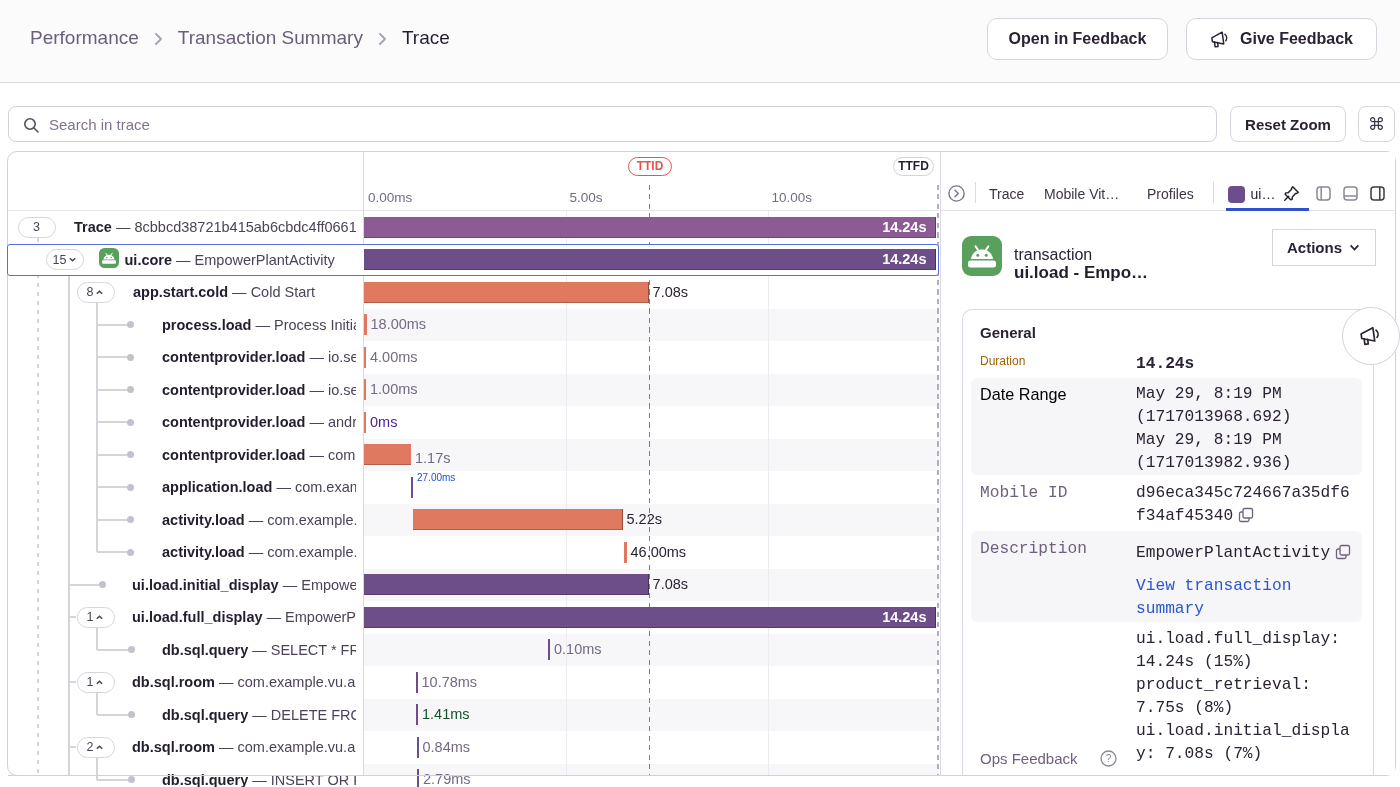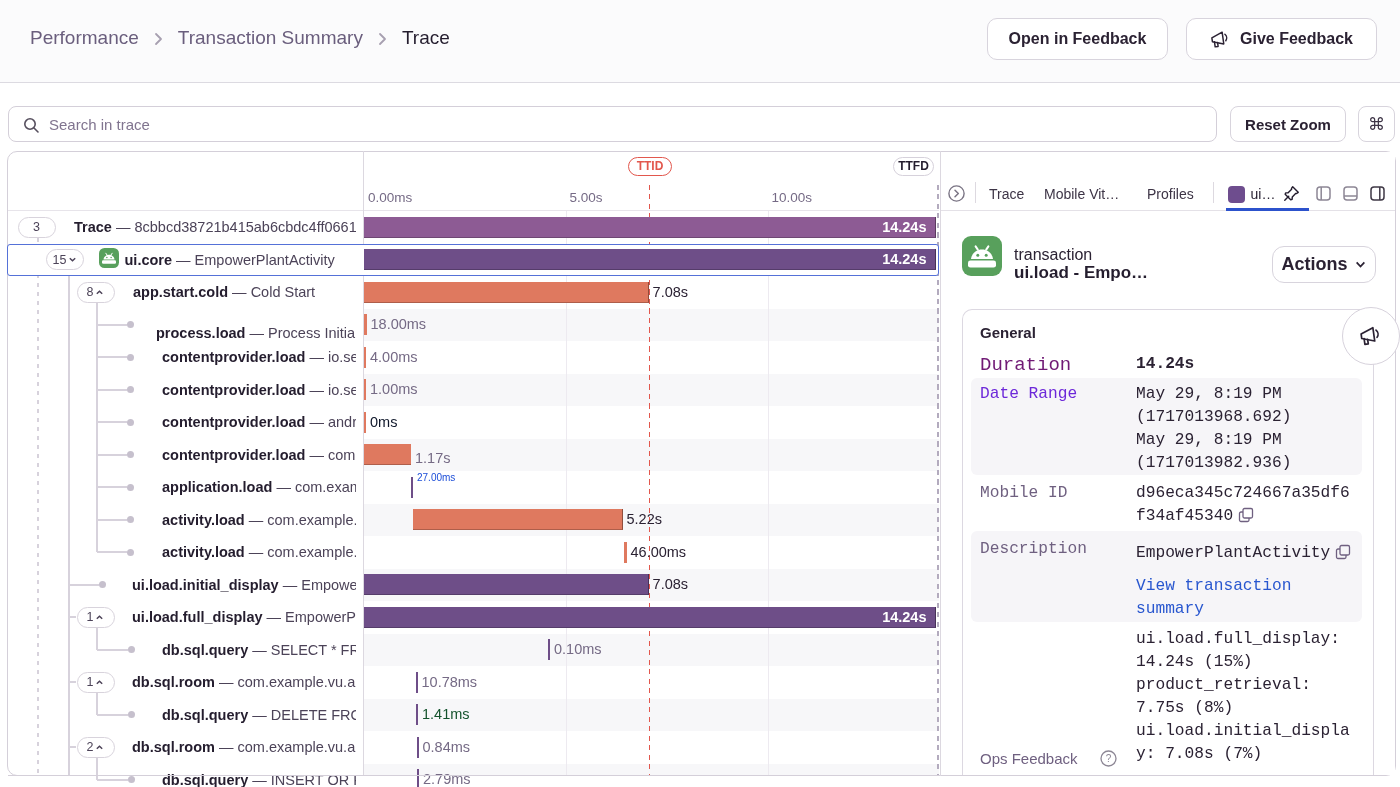--- a/index.html
+++ b/index.html
@@ -125,21 +125,21 @@
       <span style="color:#4c4358">&nbsp;—&nbsp;EmpowerPlantActivity</span>
     </div>
   </div>
 <div class="abs" style="left:8px;top:276.0px;width:348px;height:33px;overflow:hidden;z-index:2">
     <div class="abs" style="left:125px;top:0;height:32.5px;display:flex;align-items:center;white-space:nowrap;font-size:14.5px">
       <b style="color:#241d2e">app.start.cold</b>
       <span style="color:#4c4358">&nbsp;—&nbsp;Cold Start</span>
     </div>
   </div>
 <div class="abs" style="left:8px;top:308.5px;width:348px;height:33px;overflow:hidden;z-index:2">
-    <div class="abs" style="left:148px;top:0;height:32.5px;display:flex;align-items:flex-end;white-space:nowrap;font-size:14.5px">
+    <div class="abs" style="left:154px;top:0;height:32.5px;display:flex;align-items:center;white-space:nowrap;font-size:14.5px">
       <b style="color:#241d2e">process.load</b>
       <span style="color:#4c4358">&nbsp;—&nbsp;Process Initialization</span>
     </div>
   </div>
 <div class="abs" style="left:8px;top:341.0px;width:348px;height:33px;overflow:hidden;z-index:2">
     <div class="abs" style="left:154px;top:0;height:32.5px;display:flex;align-items:center;white-space:nowrap;font-size:14.5px">
       <b style="color:#241d2e">contentprovider.load</b>
       <span style="color:#4c4358">&nbsp;—&nbsp;io.sentry.android.core.SentryInitProvider</span>
     </div>
   </div>
@@ -227,21 +227,21 @@
 <div class="abs" style="left:364px;top:249.0px;width:562.5px;height:21px;line-height:21px;text-align:right;font-size:14.5px;font-weight:bold;color:#fff;z-index:2">14.24s</div>
 <div class="abs" style="left:364px;top:281.5px;width:284.61600000000004px;height:21px;background:#df795f;border-bottom:1px solid rgba(0,0,0,.22);border-right:1.5px solid rgba(0,0,0,.35);z-index:2"></div>
 <div class="abs" style="left:652.616px;top:281.5px;height:21px;line-height:21px;font-size:14.5px;color:#2b2233;z-index:2">7.08s</div>
 <div class="abs" style="left:364px;top:314.0px;width:2.5px;height:21px;background:#df795f;z-index:2"></div>
 <div class="abs" style="left:370.5px;top:314.0px;height:21px;line-height:21px;font-size:14.5px;color:#756a85;z-index:2">18.00ms</div>
 <div class="abs" style="left:364px;top:346.5px;width:2px;height:21px;background:#df795f;z-index:2"></div>
 <div class="abs" style="left:370px;top:346.5px;height:21px;line-height:21px;font-size:14.5px;color:#756a85;z-index:2">4.00ms</div>
 <div class="abs" style="left:364px;top:379.0px;width:2px;height:21px;background:#df795f;z-index:2"></div>
 <div class="abs" style="left:370px;top:379.0px;height:21px;line-height:21px;font-size:14.5px;color:#756a85;z-index:2">1.00ms</div>
 <div class="abs" style="left:364px;top:411.5px;width:2px;height:21px;background:#df795f;z-index:2"></div>
-<div class="abs" style="left:370px;top:411.5px;height:21px;line-height:21px;font-size:14.5px;color:#0f172a;z-index:2">0ms</div>
+<div class="abs" style="left:370px;top:411.5px;height:21px;line-height:21px;font-size:14.5px;color:#4c1d95;z-index:2">0ms</div>
 <div class="abs" style="left:364px;top:444.0px;width:47.034px;height:21px;background:#df795f;border-bottom:1px solid rgba(0,0,0,.22);z-index:2"></div>
 <div class="abs" style="left:415.034px;top:448px;height:21px;line-height:21px;font-size:14.5px;color:#756a85;z-index:2">1.17s</div>
 <div class="abs" style="left:410.5px;top:476.5px;width:2.5px;height:21px;background:#6e4e88;z-index:2"></div>
 <div class="abs" style="left:417.0px;top:467px;height:21px;line-height:21px;font-size:10px;color:#1d4ed8;z-index:2">27.00ms</div>
 <div class="abs" style="left:412.7px;top:509.0px;width:209.844px;height:21px;background:#df795f;border-bottom:1px solid rgba(0,0,0,.22);border-right:1.5px solid rgba(0,0,0,.35);z-index:2"></div>
 <div class="abs" style="left:626.544px;top:509.0px;height:21px;line-height:21px;font-size:14.5px;color:#2b2233;z-index:2">5.22s</div>
 <div class="abs" style="left:624px;top:541.5px;width:2.5px;height:21px;background:#df795f;z-index:2"></div>
 <div class="abs" style="left:630.5px;top:541.5px;height:21px;line-height:21px;font-size:14.5px;color:#2b2233;z-index:2">46.00ms</div>
 <div class="abs" style="left:364px;top:574.0px;width:284.61600000000004px;height:21px;background:#6e4e88;border-bottom:1px solid rgba(0,0,0,.22);border-right:1.5px solid rgba(0,0,0,.35);z-index:2"></div>
 <div class="abs" style="left:652.616px;top:574.0px;height:21px;line-height:21px;font-size:14.5px;color:#2b2233;z-index:2">7.08s</div>
@@ -301,39 +301,39 @@
       <g stroke="#fff" stroke-width="1" stroke-linecap="round">
         <path d="M6.8 5.2 L7.9 6.8 M13.2 5.2 L12.1 6.8"></path>
       </g>
       <g fill="#58a05c">
         <circle cx="7.9" cy="9.6" r=".75"></circle>
         <circle cx="12.1" cy="9.6" r=".75"></circle>
       </g>
     </svg></div>
 <div class="abs" style="left:1014px;top:246px;font-size:16px;color:#2b2233;z-index:5">transaction</div>
 <div class="abs" style="left:1014px;top:263px;font-size:17px;font-weight:bold;color:#241d2e;z-index:5">ui.load - Empo…</div>
-<div class="btn" style="left:1271.5px;top:246px;width:104px;height:37px;font-size:18px;border-radius:12px;gap:7px;z-index:5">Actions<svg width="11" height="11" viewBox="0 0 10 10" fill="none" stroke="#2b2233" stroke-width="1.6">
+<div class="btn" style="left:1271.5px;top:229px;width:104px;height:37px;font-size:15px;border-radius:0;gap:7px;z-index:5">Actions<svg width="11" height="11" viewBox="0 0 10 10" fill="none" stroke="#2b2233" stroke-width="1.6">
       <path d="M1.5 3 L5 6.8 L8.5 3"></path>
     </svg></div>
 <div class="abs" style="left:962px;top:308.5px;width:411.5px;height:466.5px;border:1px solid #dcd8e1;border-bottom:none;border-radius:10px 10px 0 0;background:#fff;z-index:5"></div>
 <div class="abs" style="left:1342px;top:307px;width:58px;height:58px;border-radius:50%;background:#fff;border:1px solid #d7d2dc;display:flex;align-items:center;justify-content:center;z-index:6">
     <svg width="24" height="24" viewBox="0 0 24 24" fill="none" stroke="#2b2233" stroke-width="1.7" stroke-linejoin="round" stroke-linecap="round">
       <g transform="rotate(-8 12 12)">
         <path d="M2.5 8.7 L15 4 L15 17.5 L2.5 13.2 Z"></path>
         <path d="M4.8 13.6 L4.8 19.5 L8.2 19.5 L8.2 14.8"></path>
         <path d="M17.8 6.8 A5.4 5.4 0 0 1 17.8 14.2"></path>
       </g>
     </svg>
   </div>
 <div class="abs" style="left:980px;top:324px;font-size:15px;font-weight:bold;color:#2b2233;z-index:6">General</div>
 <div class="abs" style="left:971px;top:377.5px;width:391px;height:97px;background:#f6f5f8;border-radius:6px;z-index:5"></div>
 <div class="abs" style="left:971px;top:531px;width:391px;height:91px;background:#f6f5f8;border-radius:6px;z-index:5"></div>
-<div class="abs" style="left:980px;top:354px;font-family:Liberation Mono, monospace;font-size:19px;letter-spacing:0px;color:#701a75;z-index:6">Duration</div>
+<div class="abs" style="left:980px;top:354px;font-family:Liberation Sans, sans-serif;font-size:12px;letter-spacing:0px;color:#a16207;z-index:6">Duration</div>
 <div class="abs" style="left:1136px;top:353px;font-family:'Liberation Mono',monospace;font-size:16.2px;letter-spacing:0px;font-weight:bold;line-height:23px;color:#2b2233;z-index:6">14.24s</div>
-<div class="abs" style="left:980px;top:385px;font-family:Liberation Mono, monospace;font-size:16.2px;letter-spacing:0px;color:#6d28d9;z-index:6">Date Range</div>
+<div class="abs" style="left:980px;top:385px;font-family:Liberation Sans, sans-serif;font-size:16.2px;letter-spacing:0px;color:#000000;z-index:6">Date Range</div>
 <div class="abs" style="left:1136px;top:383px;font-family:'Liberation Mono',monospace;font-size:16.2px;letter-spacing:0px;line-height:23px;color:#2b2233;z-index:6">May 29, 8:19 PM<br>(1717013968.692)<br>May 29, 8:19 PM<br>(1717013982.936)</div>
 <div class="abs" style="left:980px;top:484px;font-family:'Liberation Mono',monospace;font-size:16.2px;letter-spacing:0px;color:#6f6080;z-index:6">Mobile ID</div>
 <div class="abs" style="left:1136px;top:482px;font-family:'Liberation Mono',monospace;font-size:16.2px;letter-spacing:0px;line-height:23px;color:#2b2233;z-index:6">d96eca345c724667a35df6<br>f34af45340<svg style="margin-left:5px;vertical-align:-3px" width="16" height="16" viewBox="0 0 16 16" fill="none" stroke="#6f6080" stroke-width="1.3">
       <rect x="5" y="1.5" width="9.5" height="9.5" rx="1.5"></rect>
       <path d="M11 11 L11 13 A1.5 1.5 0 0 1 9.5 14.5 L3 14.5 A1.5 1.5 0 0 1 1.5 13 L1.5 6.5 A1.5 1.5 0 0 1 3 5 L5 5"></path>
     </svg></div>
 <div class="abs" style="left:980px;top:540px;font-family:'Liberation Mono',monospace;font-size:16.2px;letter-spacing:0px;color:#6f6080;z-index:6">Description</div>
 <div class="abs" style="left:1136px;top:542px;font-family:'Liberation Mono',monospace;font-size:16.2px;letter-spacing:0px;line-height:23px;color:#2b2233;z-index:6">EmpowerPlantActivity<svg style="margin-left:5px;vertical-align:-3px" width="16" height="16" viewBox="0 0 16 16" fill="none" stroke="#6f6080" stroke-width="1.3">
       <rect x="5" y="1.5" width="9.5" height="9.5" rx="1.5"></rect>
       <path d="M11 11 L11 13 A1.5 1.5 0 0 1 9.5 14.5 L3 14.5 A1.5 1.5 0 0 1 1.5 13 L1.5 6.5 A1.5 1.5 0 0 1 3 5 L5 5"></path>

